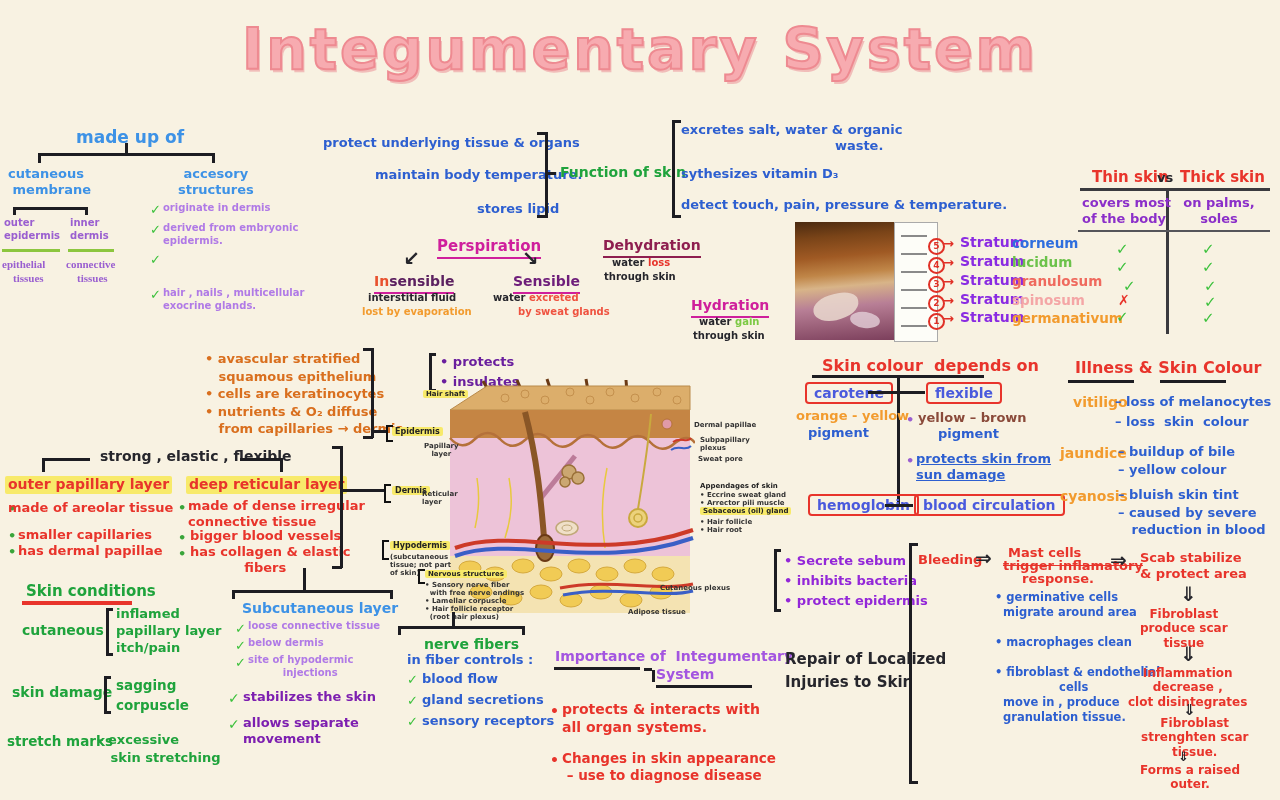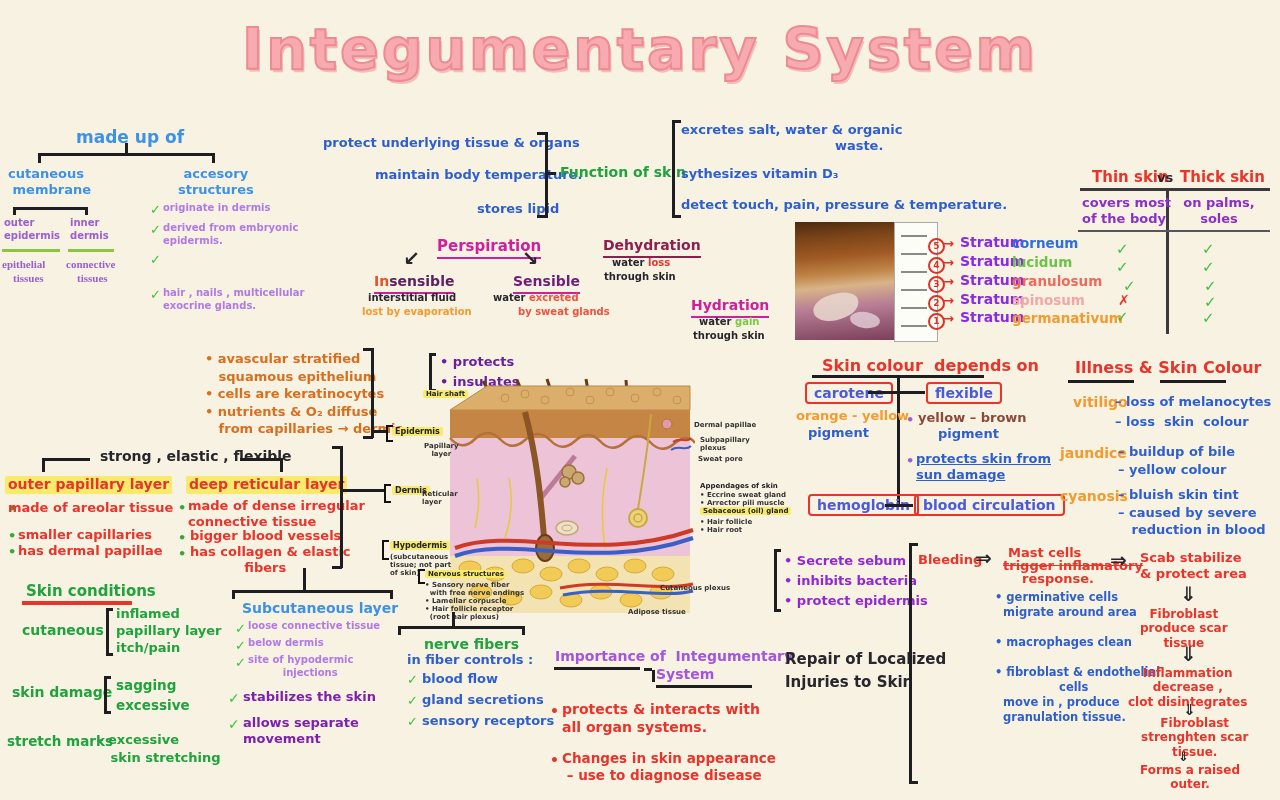--- a/index.html
+++ b/index.html
@@ -347,21 +347,21 @@
   <div class="ln" style="left:106px;top:608px;width:7px;height:2.5px;"></div>
   <div class="ln" style="left:106px;top:653px;width:7px;height:2.5px;"></div>
   <span class="t grn s13 b" style="left:116px;top:606px;line-height:1.3;">inflamed
 papillary layer
 itch/pain</span>
   <span class="t grn s14 b" style="left:12px;top:684px;">skin damage</span>
   <div class="ln" style="left:104px;top:676px;width:2.5px;height:38px;"></div>
   <div class="ln" style="left:104px;top:676px;width:7px;height:2.5px;"></div>
   <div class="ln" style="left:104px;top:711px;width:7px;height:2.5px;"></div>
   <span class="t grn s135 b" style="left:116px;top:676px;line-height:1.45;">sagging
-excessive</span>
+corpuscle</span>
   <span class="t grn s135 b" style="left:7px;top:733px;">stretch marks</span>
   <span class="t grn s13 b" style="left:97px;top:731px;line-height:1.35;">– excessive
    skin stretching</span>
 
   <div class="ln" style="left:303px;top:568px;width:2.5px;height:24px;"></div>
   <div class="ln" style="left:232px;top:590px;width:160px;height:2.5px;"></div>
   <div class="ln" style="left:232px;top:590px;width:2.5px;height:9px;"></div>
   <div class="ln" style="left:390px;top:590px;width:2.5px;height:9px;"></div>
   <span class="t blue s14 b" style="left:242px;top:600px;">Subcutaneous layer</span>
   <span class="t chk s13" style="left:235px;top:621px;">✓</span>

